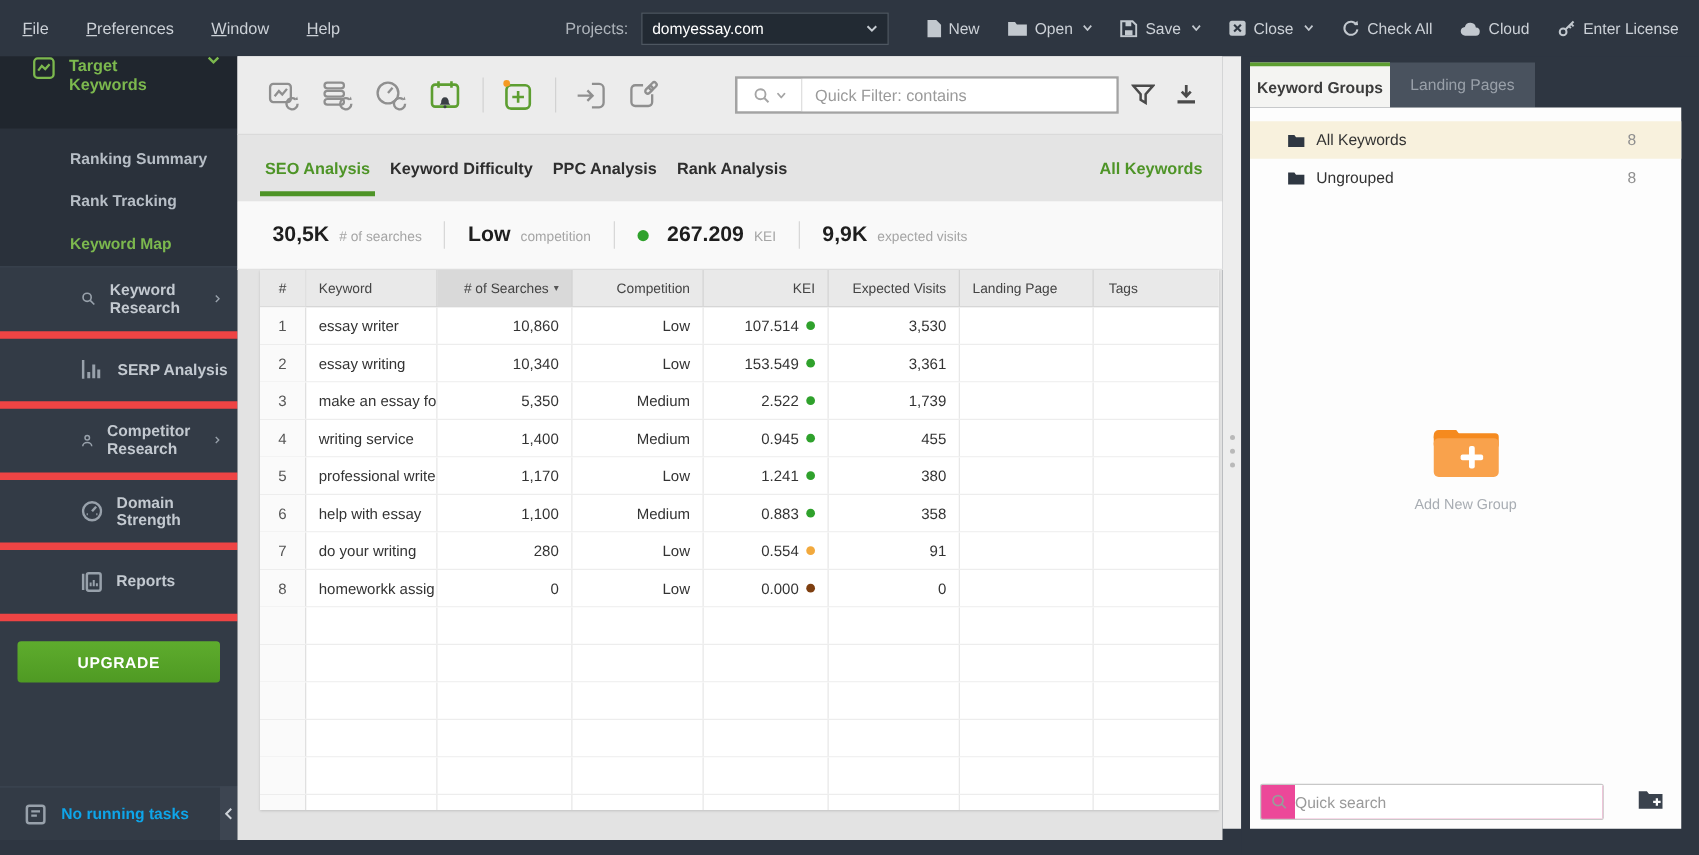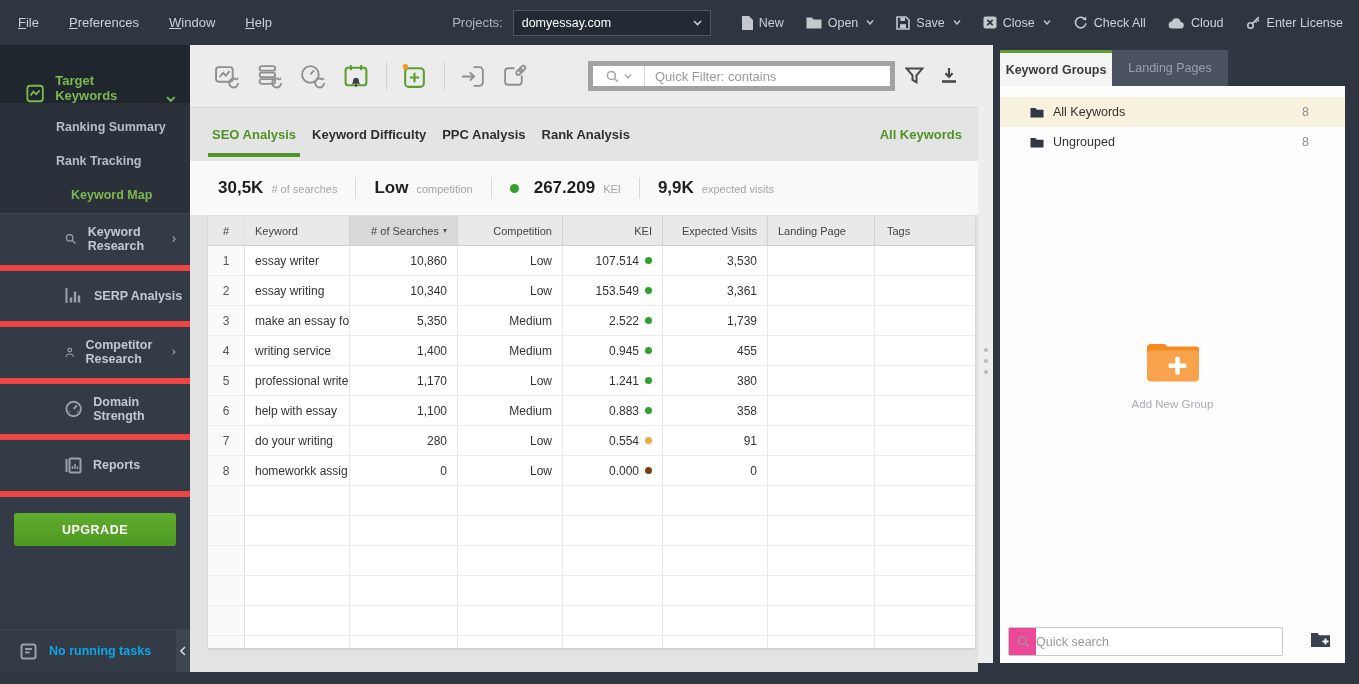--- a/index.html
+++ b/index.html
@@ -16,48 +16,48 @@
   .proj-select { width:198px; height:26px; background:#222a33; border:1px solid #4e5761; color:#fff;
                  font-size:12.5px; display:flex; align-items:center; padding:0 8px; }
   .proj-select .val { flex:1; }
   .topbar .actions { display:flex; align-items:center; gap:22px; margin-left:30px; margin-right:16px; font-size:12.5px; }
   .tb-btn { display:flex; align-items:center; gap:6px; color:#ccd1d7; cursor:default; white-space:nowrap; }
   .tb-btn svg { color:#c2c8ce; }
   .chev { color:#9aa1aa; margin-left:2px; }
 
   
   .sidebar { position:absolute; left:0; top:45px; width:190px; height:627px; background:#333b46; }
-  .tk-header { height:58px; background:#20262e; display:flex; align-items:flex-end; padding-left:26px; gap:11px; }
+  .tk-header { height:58px; background:#20262e; display:flex; align-items:flex-start; padding-left:26px; gap:11px; }
   .tk-header .label { color:#7cb84e; font-weight:bold; font-size:13px; }
   .tk-header svg { color:#7cb84e; }
   .tk-chев { margin-left:auto; }
   .tk-sub { height:111px; background:#2a313b; padding-top:7px; border-bottom:1px solid #3d4652; }
   .sub-item { height:34px; display:flex; align-items:center; padding-left:56px; font-size:12.5px; font-weight:bold; color:#b7bec6; cursor:default; }
-  .sub-item.active { color:#7cb84e;margin-left:15px; }
+  .sub-item.active { color:#7cb84e; }
   .nav-item { height:56.5px; display:flex; align-items:center; padding-left:65px; gap:11px;
               border-bottom:6px solid #ef4444; color:#c3c9d0; font-size:12.5px; font-weight:bold; cursor:default; }
   .nav-item svg { color:#98a1ab; }
   .nav-arrow { margin-left:auto; margin-right:14px; color:#8d959f; }
   .upgrade { position:absolute; left:14px; top:468px; width:162px; height:33px; background:linear-gradient(#5eac2d,#4f9a23);
              border:none; border-radius:3px; color:#fff; font-weight:bold; font-size:12.5px; letter-spacing:.5px;
              font-family:"Liberation Sans",sans-serif; cursor:pointer; }
   .side-status { position:absolute; left:0; bottom:0; width:190px; height:43px; border-top:1px solid #3d4652;
                  display:flex; align-items:center; padding-left:20px; gap:12px; color:#0ea5e9; font-size:12.5px; font-weight:bold; }
   .side-status svg { color:#98a1ab; }
   .collapse-handle { position:absolute; right:0; bottom:0; width:14px; height:43px; background:#3d4551;
                      display:flex; align-items:center; justify-content:center; color:#cfd4da; cursor:pointer; }
 
   
   .main { position:absolute; left:190px; top:45px; width:788px; height:627px; background:#e3e3e3; }
   .toolbar { position:absolute; left:0; top:0; width:788px; height:63px; background:#ececec; border-bottom:1px solid #dadada;
              display:flex; align-items:center; padding-left:20px; }
   .ticon { width:34px; height:34px; display:flex; align-items:center; justify-content:center; margin-right:9px; cursor:pointer; color:#8f8f8f; }
   .ticon.green { color:#5d9e31; }
   .tsep { width:1px; height:28px; background:#d2d2d2; margin:0 10px 0 4px; }
-  .quickfilter { position:absolute; left:398px; top:16px; width:307px; height:30px; background:#fff; border:5px solid #a3a3a3;
+  .quickfilter { position:absolute; left:398px; top:16px; width:307px; height:30px; background:#fff; border:2px solid #a3a3a3;
                  display:flex; align-items:center; }
   .qf-prefix { width:52px; height:100%; border-right:1px solid #d6d6d6; display:flex; align-items:center; justify-content:center; gap:5px; color:#a5a5a5; cursor:pointer; }
   .qf-input { flex:1; border:none; outline:none; height:100%; padding:0 10px; font-size:13px; color:#333; font-family:"Liberation Sans",sans-serif; }
   .qf-input::placeholder { color:#9a9a9a; }
   .funnel-btn { position:absolute; left:715px; top:22px; cursor:pointer; color:#4a4a4a; }
   .export-btn { position:absolute; left:750px; top:22px; cursor:pointer; color:#4a4a4a; }
 
   .tabstrip { position:absolute; left:0; top:63px; width:788px; height:53px; background:#e4e4e4; display:flex; align-items:center; padding-left:22px; }
   .ctab { position:relative; height:100%; display:flex; align-items:center; margin-right:16px; font-size:13px; font-weight:bold; color:#2e2e2e; cursor:pointer; white-space:nowrap;text-align:right; }
   .ctab.active { color:#4e9427; }

